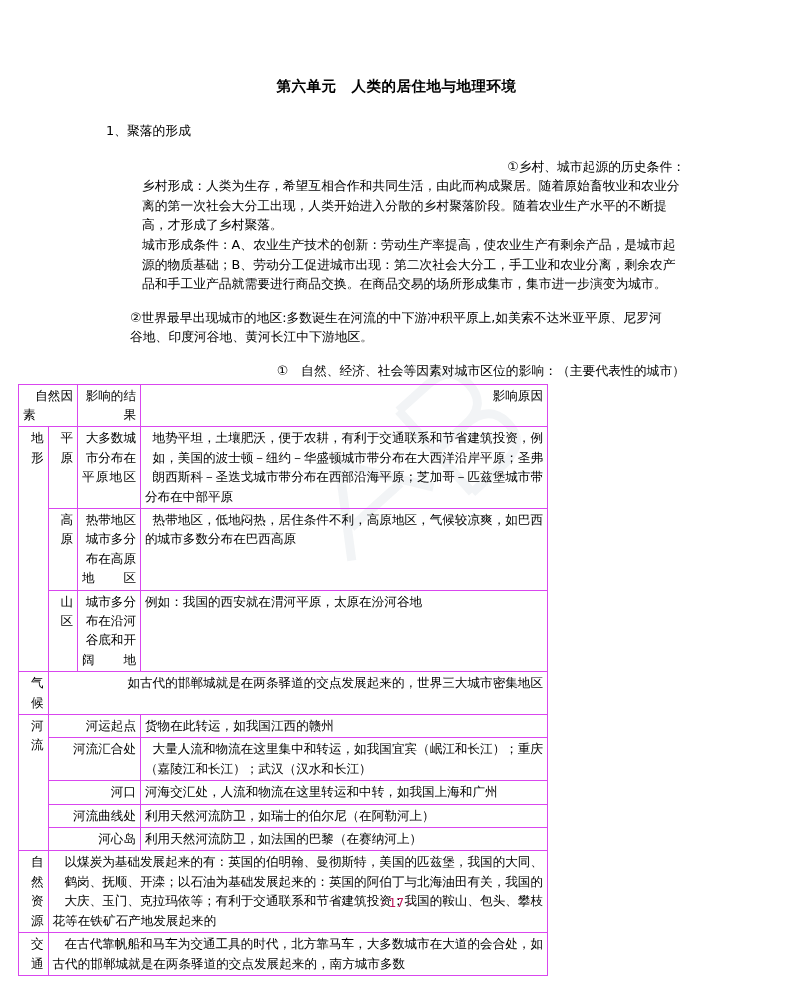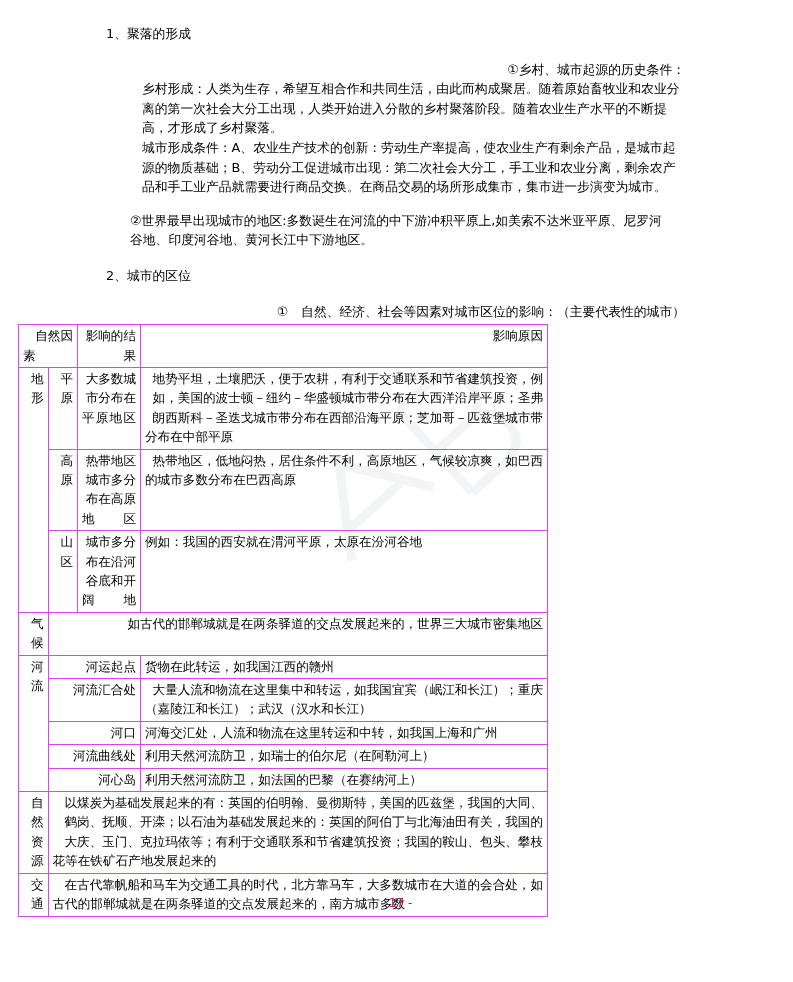--- a/index.html
+++ b/index.html
@@ -100,28 +100,28 @@
 <div class="page">
 
   <svg class="watermark" viewBox="0 0 380 320" xmlns="http://www.w3.org/2000/svg" aria-hidden="true">
     <g transform="rotate(-42 190 160)" fill="none" stroke="#e8ecef" stroke-width="9">
       <path d="M40 120 L95 40 L150 120 M62 95 L128 95"></path>
       <path d="M175 40 L175 150 M175 40 L215 40 Q245 40 245 68 Q245 95 215 95 L175 95 M215 95 Q248 95 248 124 Q248 150 215 150 L175 150"></path>
     </g>
   </svg>
 
   <div class="content">
+    <div class="doc-title">第六单元　人类的居住地与地理环境</div>
 
     <div class="body-wrap">
       <p class="sec">1、聚落的形成</p>
       <p class="sub">①乡村、城市起源的历史条件：</p>
       <p class="l2">乡村形成：人类为生存，希望互相合作和共同生活，由此而构成聚居。随着原始畜牧业和农业分离的第一次社会大分工出现，人类开始进入分散的乡村聚落阶段。随着农业生产水平的不断提高，才形成了乡村聚落。</p>
       <p class="l2">城市形成条件：A、农业生产技术的创新：劳动生产率提高，使农业生产有剩余产品，是城市起源的物质基础；B、劳动分工促进城市出现：第二次社会大分工，手工业和农业分离，剩余农产品和手工业产品就需要进行商品交换。在商品交易的场所形成集市，集市进一步演变为城市。</p>
       <p class="l1b">②世界最早出现城市的地区:多数诞生在河流的中下游冲积平原上,如美索不达米亚平原、尼罗河谷地、印度河谷地、黄河长江中下游地区。</p>
-      <p class="sec">2、城市的区位</p>
       <p class="sub">①　自然、经济、社会等因素对城市区位的影响：（主要代表性的城市）</p>
     </div>
 
     <table class="geo">
       <tbody>
         <tr>
           <td class="c1 spreadcell" colspan="2">自然因素</td>
           <td class="c2">影响的结果</td>
           <td>影响原因</td>
         </tr>

